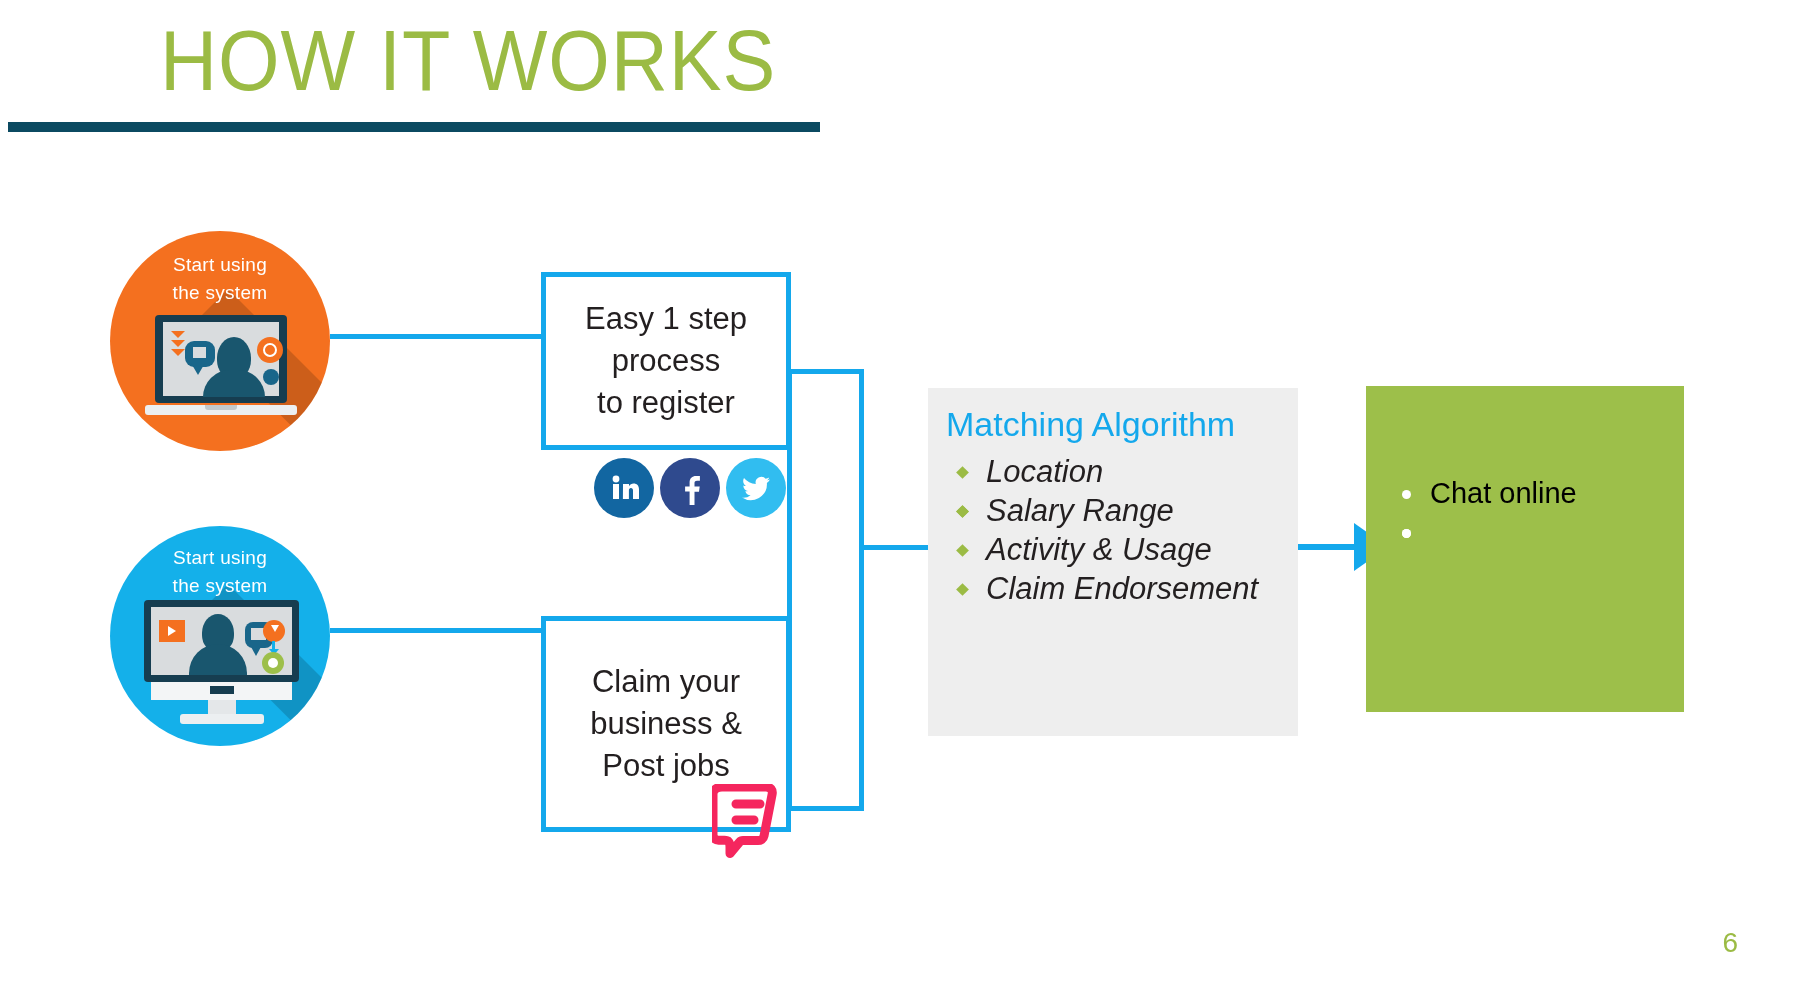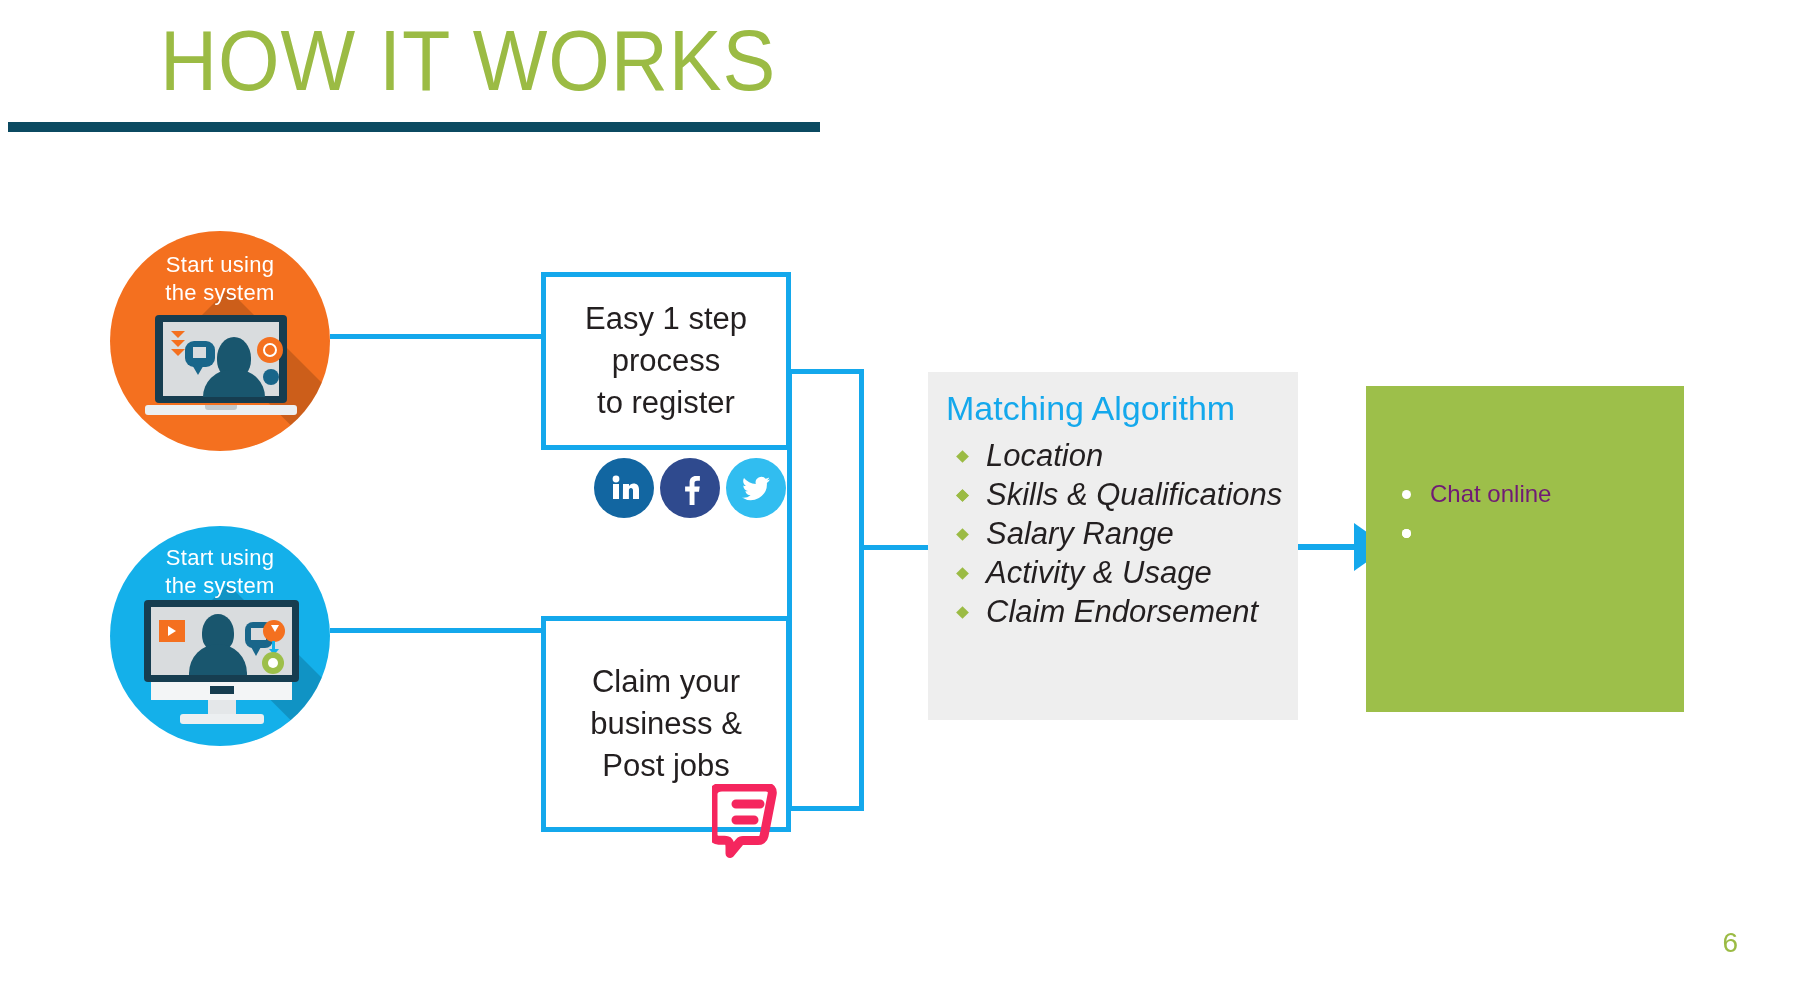--- a/index.html
+++ b/index.html
@@ -45,21 +45,21 @@
     transform:rotate(45deg);
     transform-origin:left top;
     opacity:.16;
     background:#000;
   }
   .circle-label{
     position:absolute;left:0;right:0;
     text-align:center;
     color:#ffffff;
     font-family:"Liberation Sans", sans-serif;
-    font-size:22px;
+    font-size:19px;
     line-height:28px;
     letter-spacing:.3px;
     white-space:pre-line;
   }
   .device{position:absolute;}
   .screen-body{position:absolute;background:#163d50;border-radius:4px;}
   .screen-inner{position:absolute;background:#d9dcde;}
   .stand{position:absolute;background:#e4e7e9;}
   .base{position:absolute;background:#eceff1;border-radius:3px;}
   .person-head{position:absolute;background:#19566e;border-radius:50% 50% 45% 45%;}
@@ -123,21 +123,21 @@
     margin-bottom:0;
   }
   .bullets li .dot{
     position:absolute;left:16px;top:16px;
     width:9px;height:9px;background:#9bbb44;
     transform:rotate(45deg);
   }
 
   
   .greenbox{position:absolute;background:#9dbf4a;}
-  .greenbox .bullets li{ color:#701a75; font-size:24px; line-height:39px; padding-left:42px;}
+  .greenbox .bullets li{ color:#000000; font-size:29px; line-height:39px; padding-left:42px;}
   .greenbox .bullets li .dot{
     background:#ffffff;border-radius:50%;transform:none;
     width:9px;height:9px;left:14px;top:16px;
   }
 
   
   .arrow-shaft{position:absolute;background:#14a8ec;}
   .arrow-head{
     position:absolute;width:0;height:0;
     border-top:24px solid transparent;
@@ -274,26 +274,25 @@
       <path d="M24 20h24M24 36h18" stroke="#f5265e" stroke-width="9" stroke-linecap="round"></path>
     </svg>
   </div>
 
   <div class="line" style="left:787px;top:369px;width:5px;height:442px;"></div>
   <div class="line" style="left:787px;top:369px;width:77px;height:5px;"></div>
   <div class="line" style="left:787px;top:806px;width:77px;height:5px;"></div>
   <div class="line" style="left:859px;top:369px;width:5px;height:442px;"></div>
   <div class="line" style="left:859px;top:545px;width:72px;height:5px;"></div>
 
-  <div class="panel" style="left:928px;top:372px;width:370px;height:348px;">
+  <div class="panel" style="left:928px;top:388px;width:370px;height:348px;">
     <div class="panel-title" style="left:18px;top:16px;">Matching Algorithm</div>
     <ul class="bullets" style="left:14px;top:64px;width:350px;font-style:italic;">
       <li><span class="dot"></span><span>Location</span></li>
       <li><span class="dot"></span></li>
-      <li><span class="dot"></span><span>Skills &amp; Qualifications</span></li>
       <li><span class="dot"></span><span>Salary Range</span></li>
       <li><span class="dot"></span><span>Activity &amp; Usage</span></li>
       <li><span class="dot"></span><span>Claim Endorsement</span></li>
     </ul>
   </div>
 
   <div class="arrow-shaft" style="left:1298px;top:544px;width:58px;height:6px;"></div>
   <div class="arrow-head" style="left:1354px;top:523px;"></div>
 
   <div class="greenbox" style="left:1366px;top:386px;width:318px;height:326px;">

